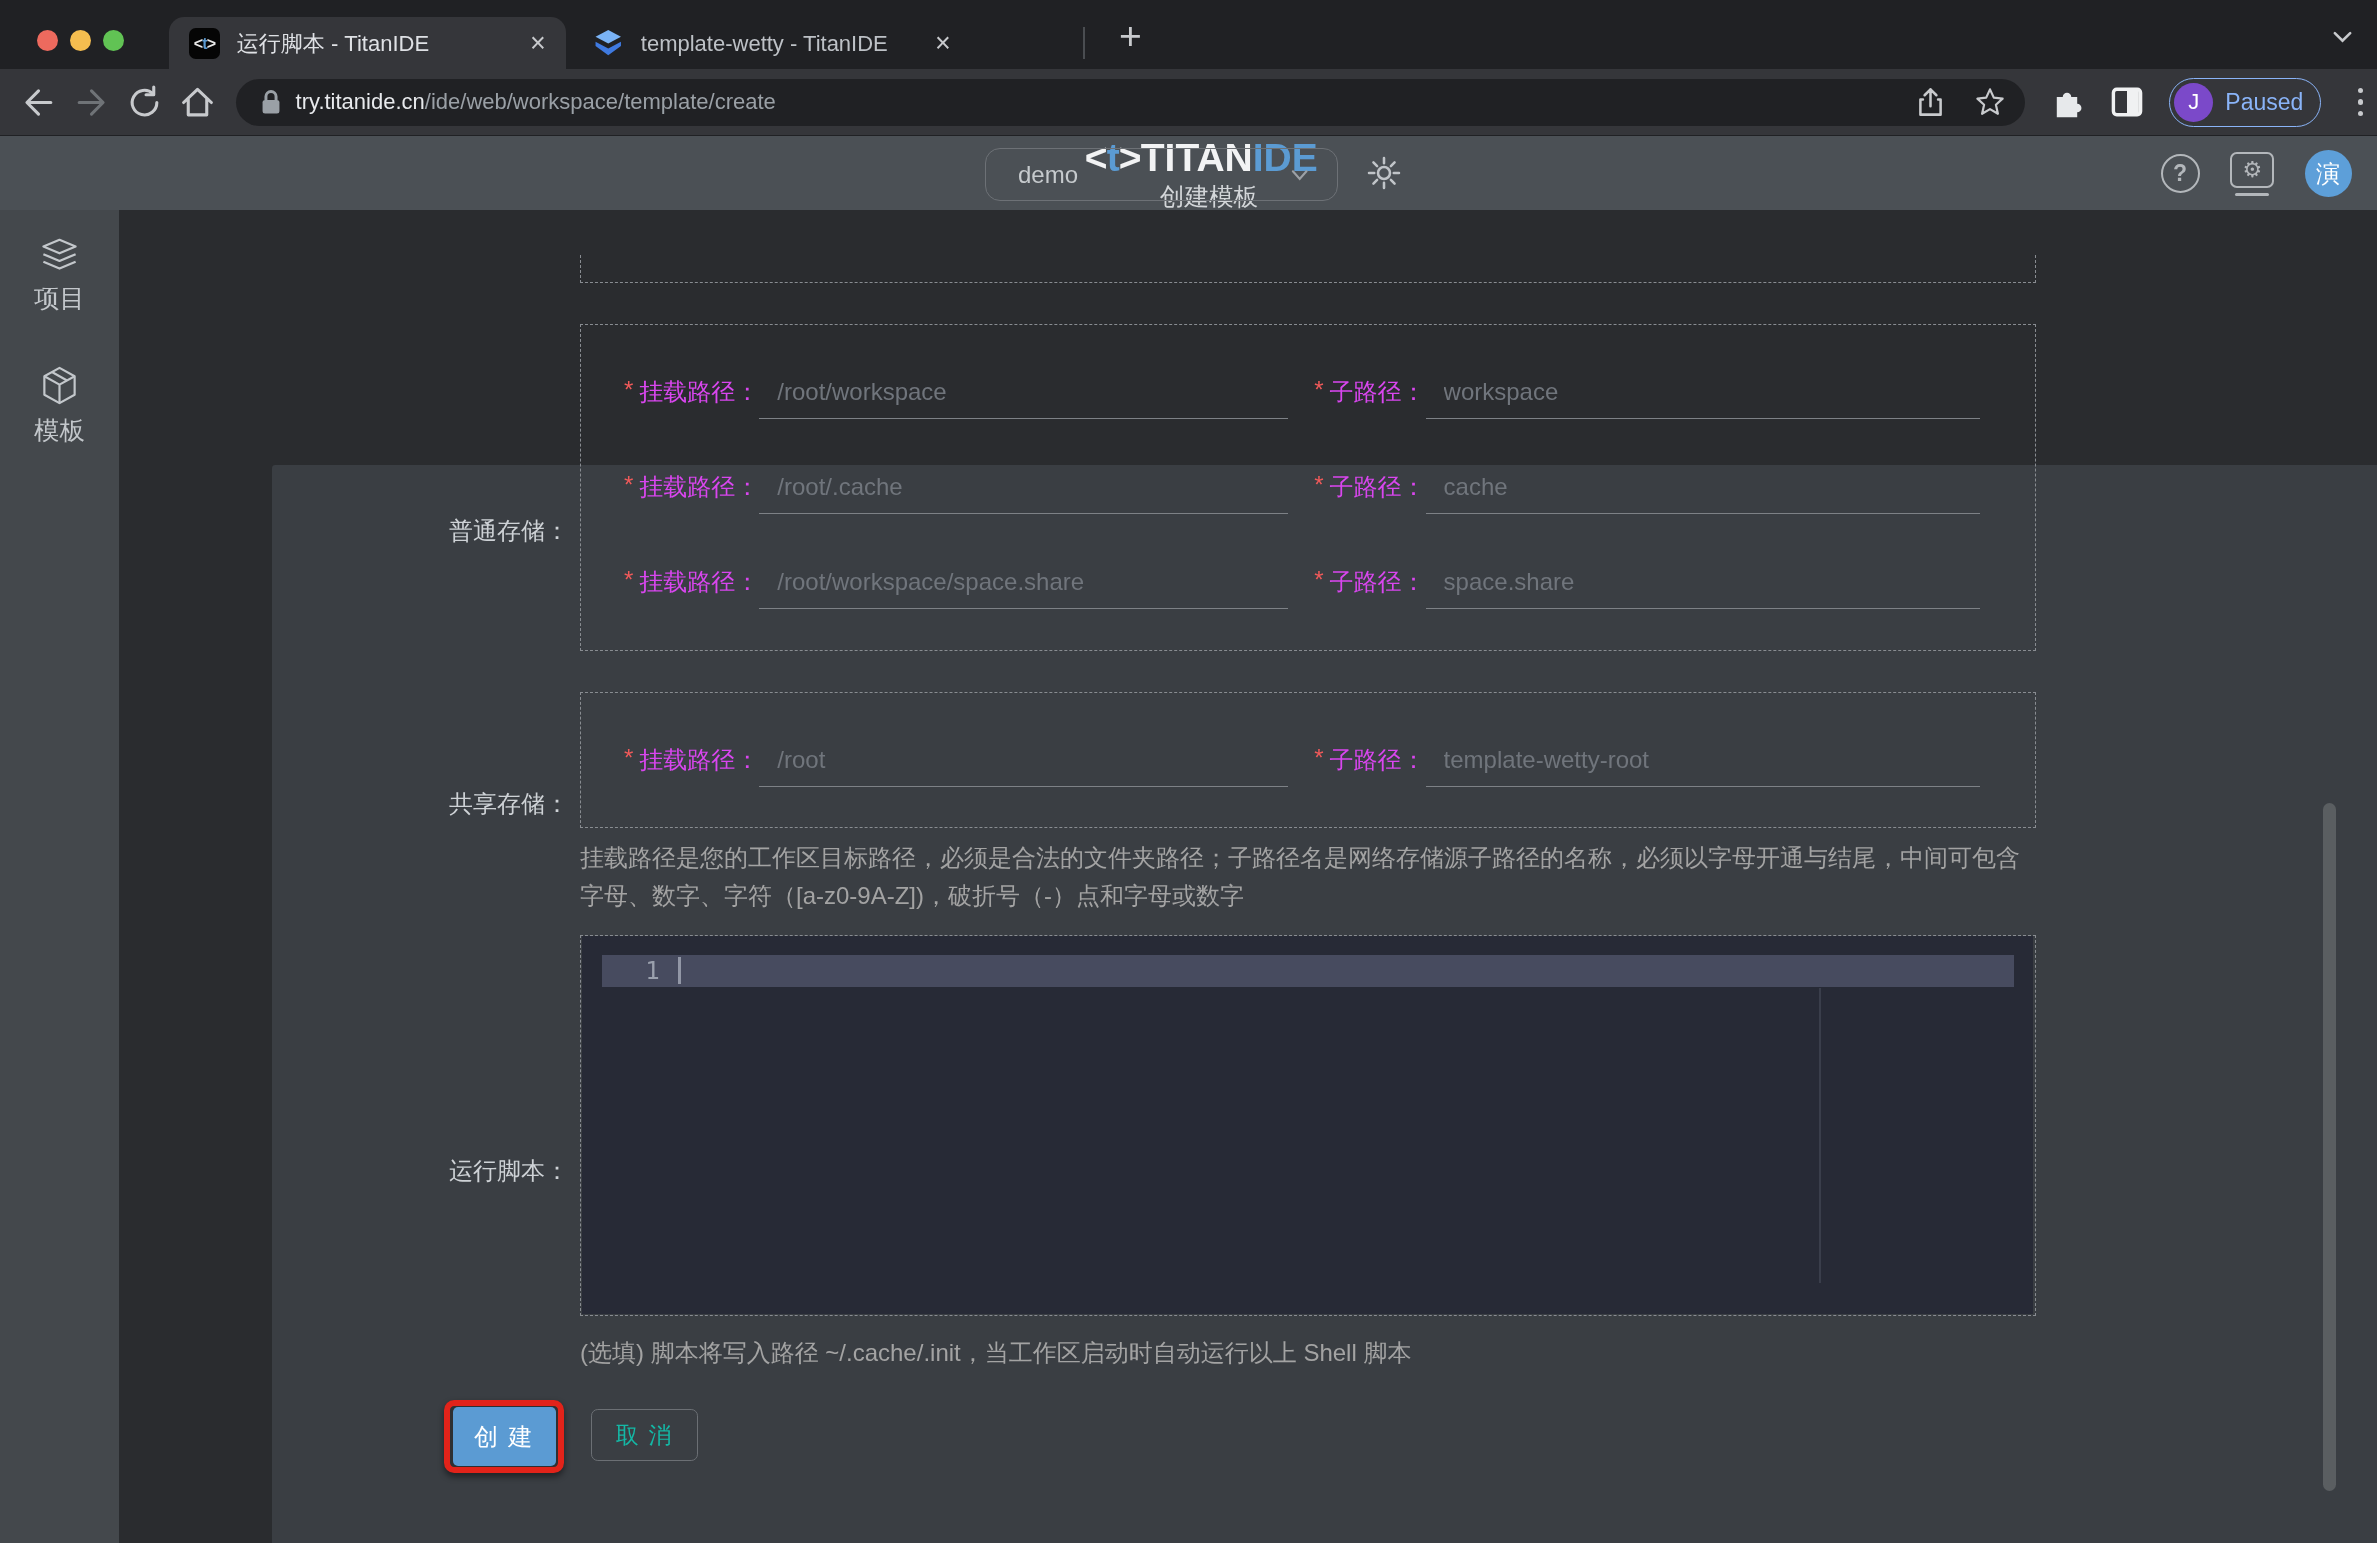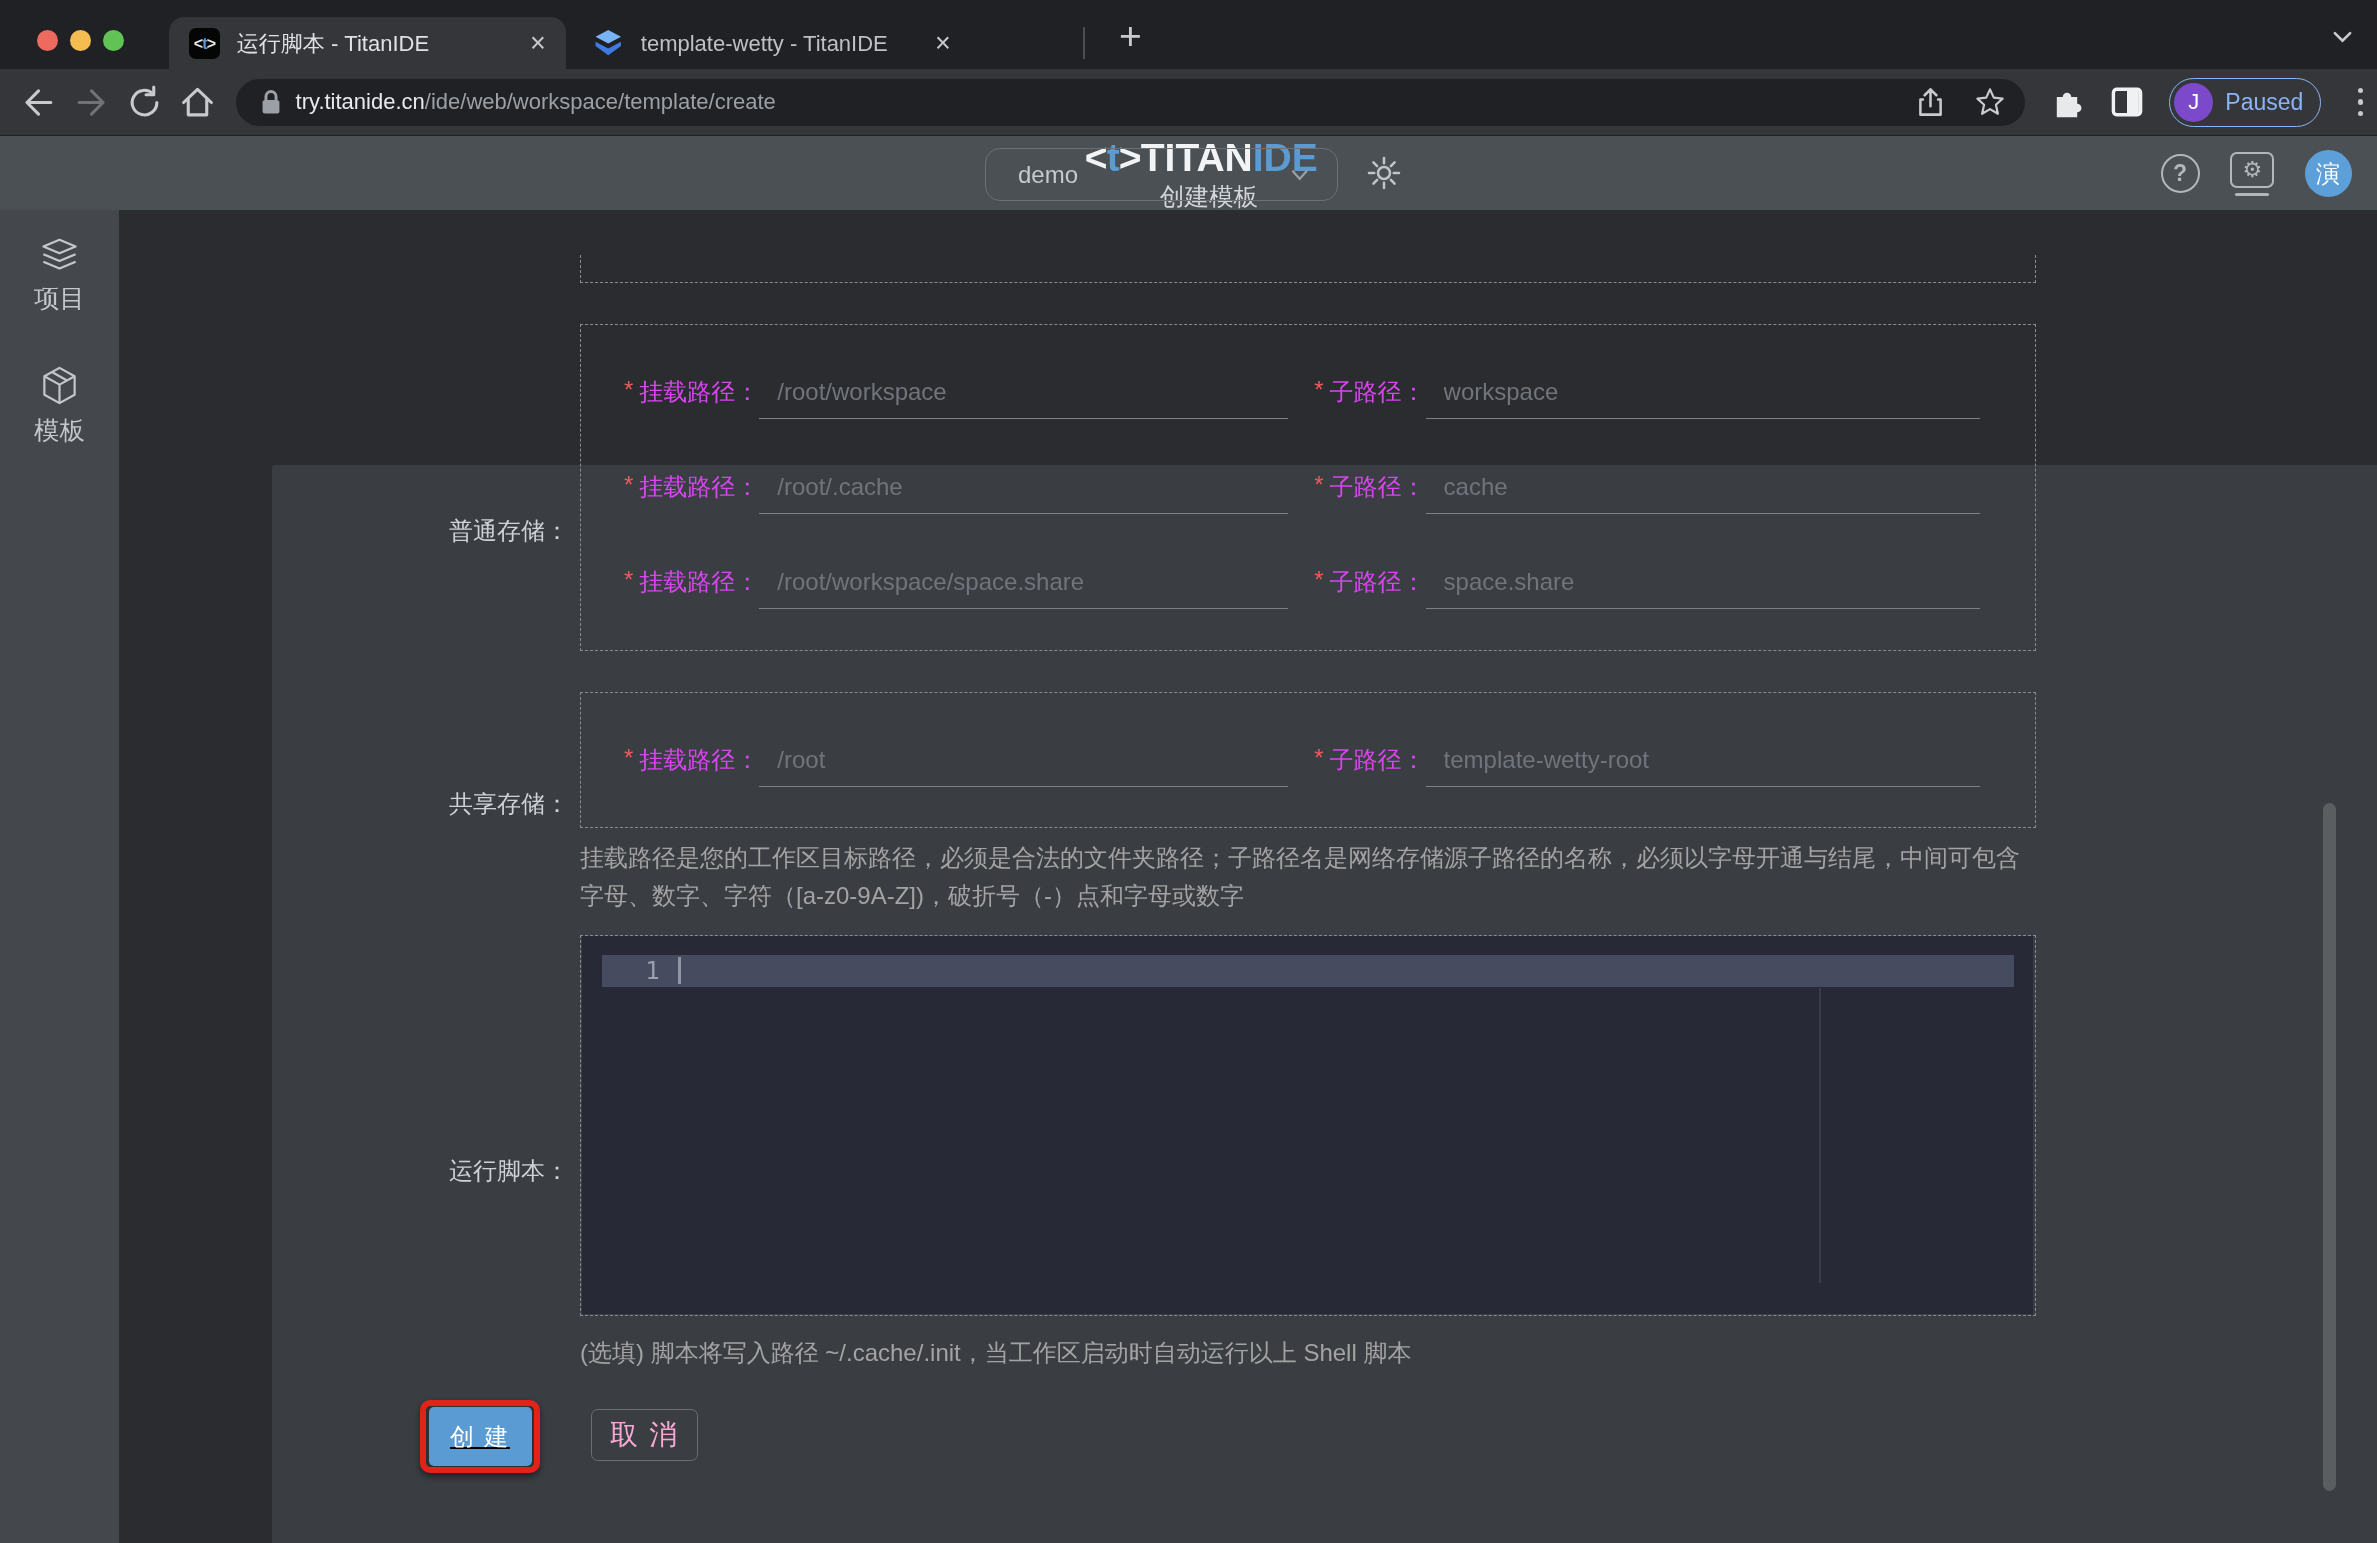--- a/index.html
+++ b/index.html
@@ -83,23 +83,23 @@
   .hint2 { left:580px; top:1334px; white-space:nowrap; }
 
   
   .editor { position:absolute; left:582px; top:936px; width:1451px; height:378px; background:#272a36; }
   .cur-line { position:absolute; left:20.3px; top:18.6px; width:1412px; height:32px; background:#474b5f; display:flex; align-items:center; }
   .lnum { width:76px; padding-right:18.6px; text-align:right; font-family:"DejaVu Sans Mono","Liberation Mono",monospace; font-size:24px; color:#9aa0ad; }
   .caret { width:2.5px; height:27px; background:#9297a6; }
   .ruler { position:absolute; left:1237px; top:52px; width:1.7px; height:295px; background:#3a3e4b; }
 
   
-  .create-wrap { position:absolute; left:420px; top:1400px; width:120px; height:73px; border:6px solid #e2231a; border-radius:10.2px; background:#2e3033; display:flex; align-items:center; justify-content:center; box-shadow:0 3.4px 6.8px rgba(0,0,0,.45);text-decoration:underline; }
+  .create-wrap { position:absolute; left:444px; top:1400px; width:120px; height:73px; border:6px solid #e2231a; border-radius:10.2px; background:#2e3033; display:flex; align-items:center; justify-content:center; box-shadow:0 3.4px 6.8px rgba(0,0,0,.45); }
   .btn-create { width:103px; height:59px; background:#5b9bd3; border:none; border-radius:5.1px; color:#fff; font-size:24px; letter-spacing:1.7px; font-family:inherit; }
-  .btn-cancel { position:absolute; left:591px; top:1409px; width:107px; height:52px; background:transparent; border:1.7px solid #6b6f74; border-radius:6.8px; color:#f9a8d4; font-size:28px; letter-spacing:1.7px; font-family:inherit; }
+  .btn-cancel { position:absolute; left:591px; top:1409px; width:107px; height:52px; background:transparent; border:1.7px solid #6b6f74; border-radius:6.8px; color:#14b8a6; font-size:23px; letter-spacing:1.7px; font-family:inherit; }
 
   .scroll-thumb { position:absolute; left:2323px; top:803px; width:12.7px; height:688px; border-radius:6.8px; background:#5a5e61; }
 
   svg { display:block; }
 </style>
 </head>
 <body>
 
 <div class="window">
 

